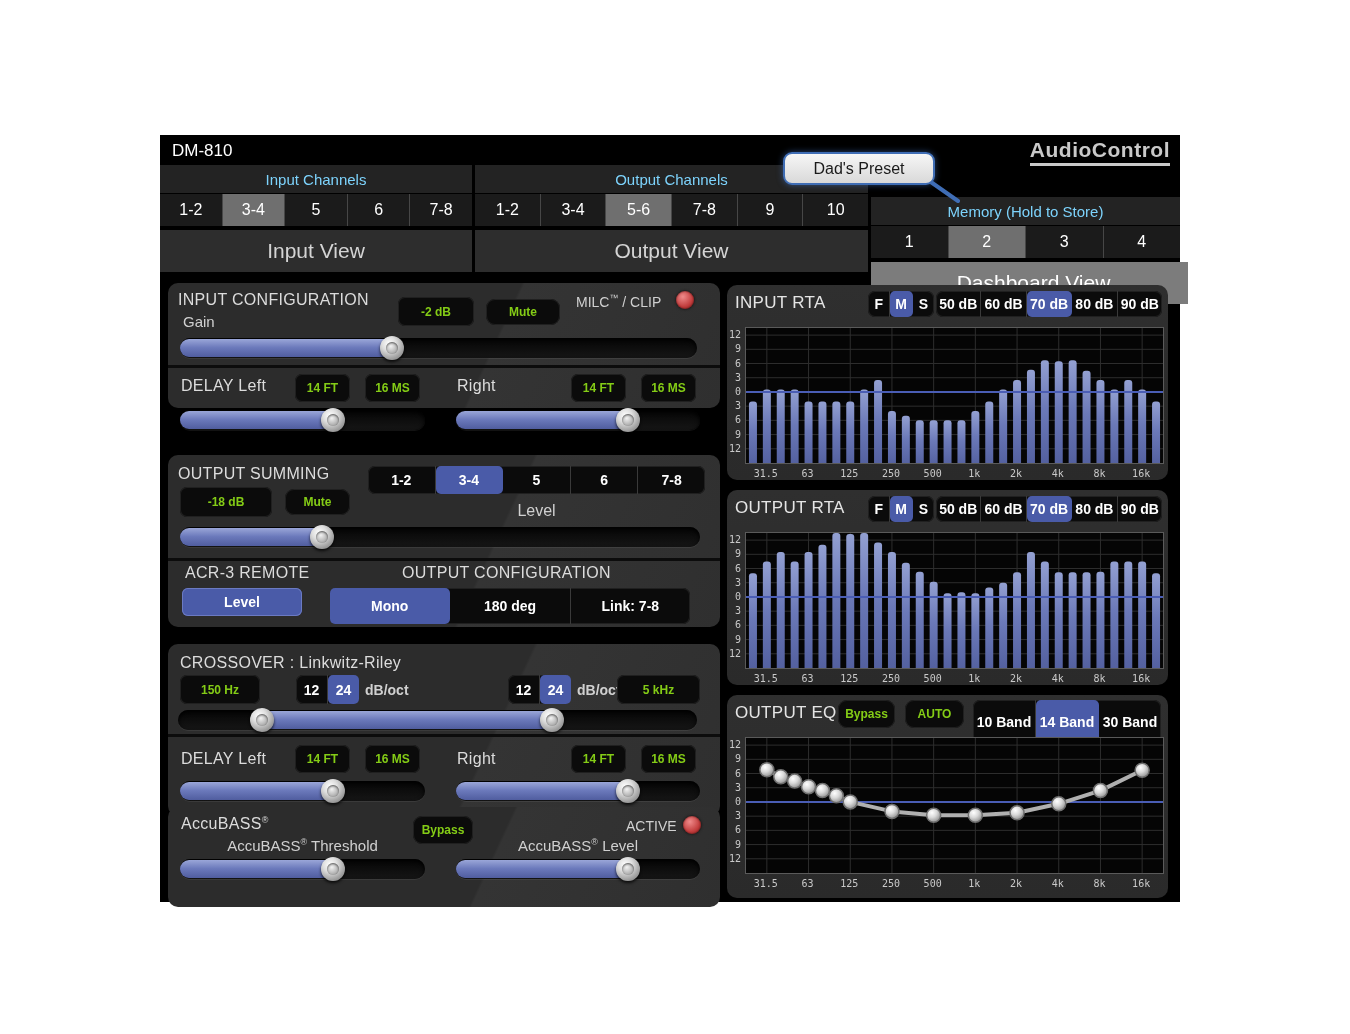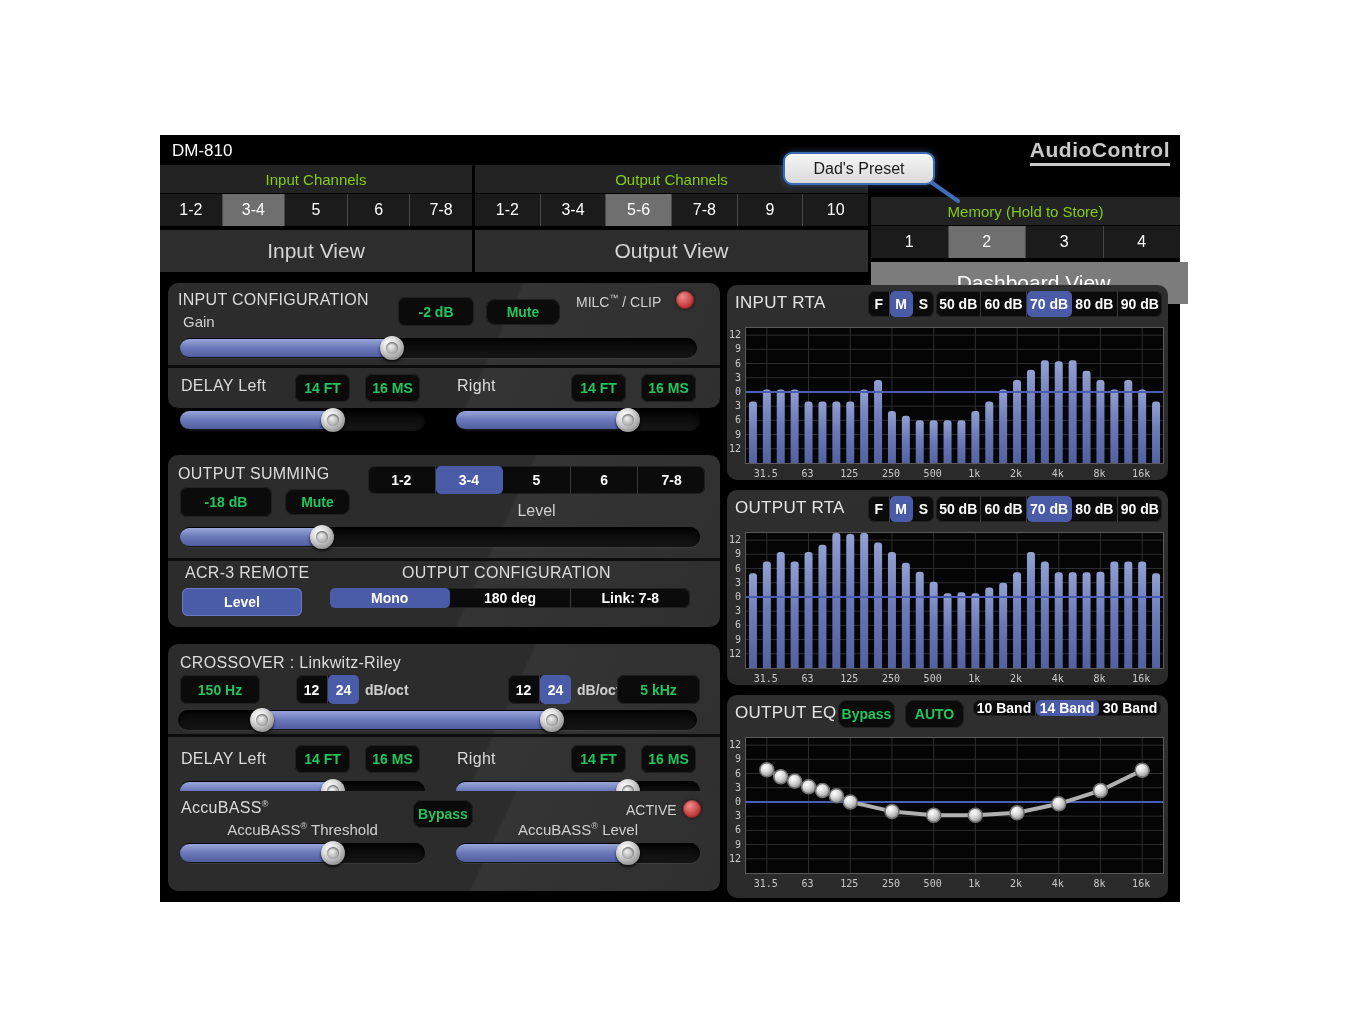--- a/index.html
+++ b/index.html
@@ -6,41 +6,41 @@
   .page{position:relative;width:1350px;height:1034px;background:#fff;overflow:hidden;
         font-family:"Liberation Sans",sans-serif;}
   .app{position:absolute;left:160px;top:135px;width:1020px;height:767px;background:#000;}
 
   
   .model{position:absolute;left:12px;top:6px;color:#fff;font-size:17px;}
   .logo{position:absolute;right:10px;top:3px;color:#c9c9c9;font-size:21px;font-weight:bold;
         letter-spacing:.5px;border-bottom:3px solid #c9c9c9;padding-bottom:1px;}
   .group{position:absolute;top:30px;height:28px;background:#232323;display:flex;
          align-items:center;justify-content:center;}
-  .glabel{color:#84cc16;font-size:15px;}
+  .glabel{color:#7dd3fc;font-size:15px;}
   .chgroup{position:absolute;top:59px;height:32px;background:#1b1b1b;display:flex;}
   .chbtn{flex:1;display:flex;align-items:center;justify-content:center;color:#fff;
          font-size:16px;border-right:1px solid #474747;}
   .chbtn:last-child{border-right:none;}
   .chbtn.sel{background:#6f6f6f;}
   .tab{position:absolute;top:95px;height:42px;background:#2d2d2d;color:#d4d4d4;font-size:21px;
        display:flex;align-items:center;justify-content:center;}
   .tab.sel{background:#7c7c7c;color:#fff;padding-left:8px;}
   .g0{left:0;width:312px;} .g1{left:315px;width:393px;} .g2{left:711px;width:309px;margin-top:32px;}
 
   
   .panel{position:absolute;left:8px;width:552px;border-radius:10px;
          background:linear-gradient(115deg,#2c2c2c 58%,#343434 58.5%,#2f2f2f 100%);}
   .rpanel{position:absolute;left:567px;width:441px;border-radius:10px;
           background:linear-gradient(180deg,#2f2f2f,#2a2a2a);}
   .divider{position:absolute;left:0;width:100%;height:3px;background:#0c0c0c;}
   .sec-title{position:absolute;color:#dcdcdc;font-size:16px;letter-spacing:.3px;white-space:nowrap;}
   .lbl{position:absolute;color:#d0d0d0;font-size:15px;white-space:nowrap;}
-  .vbox{position:absolute;background:#0b0b0b;border-radius:7px;color:#22c55e;font-weight:bold;
-        font-size:14px;display:flex;align-items:center;justify-content:center;
+  .vbox{position:absolute;background:#0b0b0b;border-radius:7px;color:#84cc16;font-weight:bold;
+        font-size:12px;display:flex;align-items:center;justify-content:center;
         box-shadow:inset 0 0 0 1px #202020;}
   .bluebtn{position:absolute;background:#4a5ba8;border-radius:6px;color:#fff;font-weight:bold;
         font-size:14px;display:flex;align-items:center;justify-content:center;
         box-shadow:inset 0 0 0 1px #6b7ac2;}
   .led{position:absolute;width:18px;height:18px;border-radius:50%;
        background:radial-gradient(circle at 38% 32%,#ef8a8a,#c23d3d 60%,#8a2222);
        box-shadow:0 0 3px rgba(0,0,0,.8), inset 0 0 2px #4f0e0e;}
 
   
   .seg{position:absolute;background:#0b0b0b;border-radius:7px;display:flex;
@@ -175,21 +175,21 @@
     <div class="lbl" style="left:200px;top:47px;width:337px;text-align:center;font-size:16px;">Level</div>
     <div class="slider" style="left:12px;top:72px;width:520px;">
           <div class="sl-fill" style="left: 0px; width: 27.3%;"></div>
           <div class="sl-knob" style="left: 27.3%;"></div>
         </div>
     <div class="divider" style="top:103px;"></div>
 
     <div class="sec-title" style="left:17px;top:109px;">ACR-3 REMOTE</div>
     <div class="sec-title" style="left:234px;top:109px;">OUTPUT CONFIGURATION</div>
     <div class="bluebtn" style="left:14px;top:133px;width:120px;height:28px;">Level</div>
-    <div class="seg" style="left:162px;top:133px;width:360px;height:20px;">
+    <div class="seg" style="left:162px;top:133px;width:360px;height:36px;">
           <div class="opt sel">Mono</div>
           <div class="opt">180 deg</div>
           <div class="opt">Link: 7-8</div>
         </div>
   </div>
 
   <div class="panel" style="top:497px;height:172px;margin-top:12px;">
     <div class="sec-title" style="left:12px;top:10px;">CROSSOVER : Linkwitz-Riley</div>
     <div class="vbox" style="left:12px;top:31px;width:80px;height:29px;">150 Hz</div>
     <div class="seg" style="left:128px;top:31px;width:63px;height:29px;">
@@ -219,21 +219,21 @@
     <div class="slider" style="left:12px;top:137px;width:245px;">
           <div class="sl-fill" style="left: 0px; width: 62.4%;"></div>
           <div class="sl-knob" style="left: 62.4%;"></div>
         </div>
     <div class="slider" style="left:288px;top:137px;width:244px;">
           <div class="sl-fill" style="left: 0px; width: 70.5%;"></div>
           <div class="sl-knob" style="left: 70.5%;"></div>
         </div>
   </div>
 
-  <div class="panel" style="top:656px;height:100px;">
+  <div class="panel" style="top:672px;height:100px;">
     <div class="sec-title" style="left:13px;top:8px;"><span>AccuBASS</span><sup>®</sup></div>
     <div class="vbox" style="left:245px;top:9px;width:60px;height:28px;border-radius:9px;">Bypass</div>
     <div class="lbl" style="left:458px;top:11px;font-size:14px;">ACTIVE</div>
     <div class="led" style="left:515px;top:9px;"></div>
     <div class="lbl" style="left:12px;top:30px;width:245px;text-align:center;font-size:15px;"><span>AccuBASS</span><sup>®</sup><span> Threshold</span></div>
     <div class="lbl" style="left:288px;top:30px;width:244px;text-align:center;font-size:15px;"><span>AccuBASS</span><sup>®</sup><span> Level</span></div>
     <div class="slider" style="left:12px;top:52px;width:245px;">
           <div class="sl-fill" style="left: 0px; width: 62.4%;"></div>
           <div class="sl-knob" style="left: 62.4%;"></div>
         </div>
@@ -442,21 +442,21 @@
           <div class="xlab" style="left: 310.75px;">4k</div>
           <div class="xlab" style="left: 352.45px;">8k</div>
           <div class="xlab" style="left: 394.15px;">16k</div>
         </div>
   </div>
 
   <div class="rpanel" style="top:560px;height:203px;">
     <div class="chart-title">OUTPUT EQ</div>
     <div class="vbox" style="left:111px;top:5px;width:57px;height:28px;border-radius:9px;">Bypass</div>
     <div class="vbox" style="left:178px;top:5px;width:59px;height:28px;border-radius:9px;">AUTO</div>
-    <div class="seg" style="left:246px;top:5px;width:188px;height:16px;align-items:center;">
+    <div class="seg" style="left:246px;top:5px;width:188px;height:44px;">
           <div class="opt">10 Band</div>
           <div class="opt sel">14 Band</div>
           <div class="opt">30 Band</div>
         </div>
     <div class="chart-wrap">
           <div class="ylab" style="left: 0px; top: 2.10526px;">12</div>
           <div class="ylab" style="left: 0px; top: 16.3158px;">9</div>
           <div class="ylab" style="left: 0px; top: 30.5263px;">6</div>
           <div class="ylab" style="left: 0px; top: 44.7368px;">3</div>
           <div class="ylab" style="left: 0px; top: 58.9474px;">0</div>

